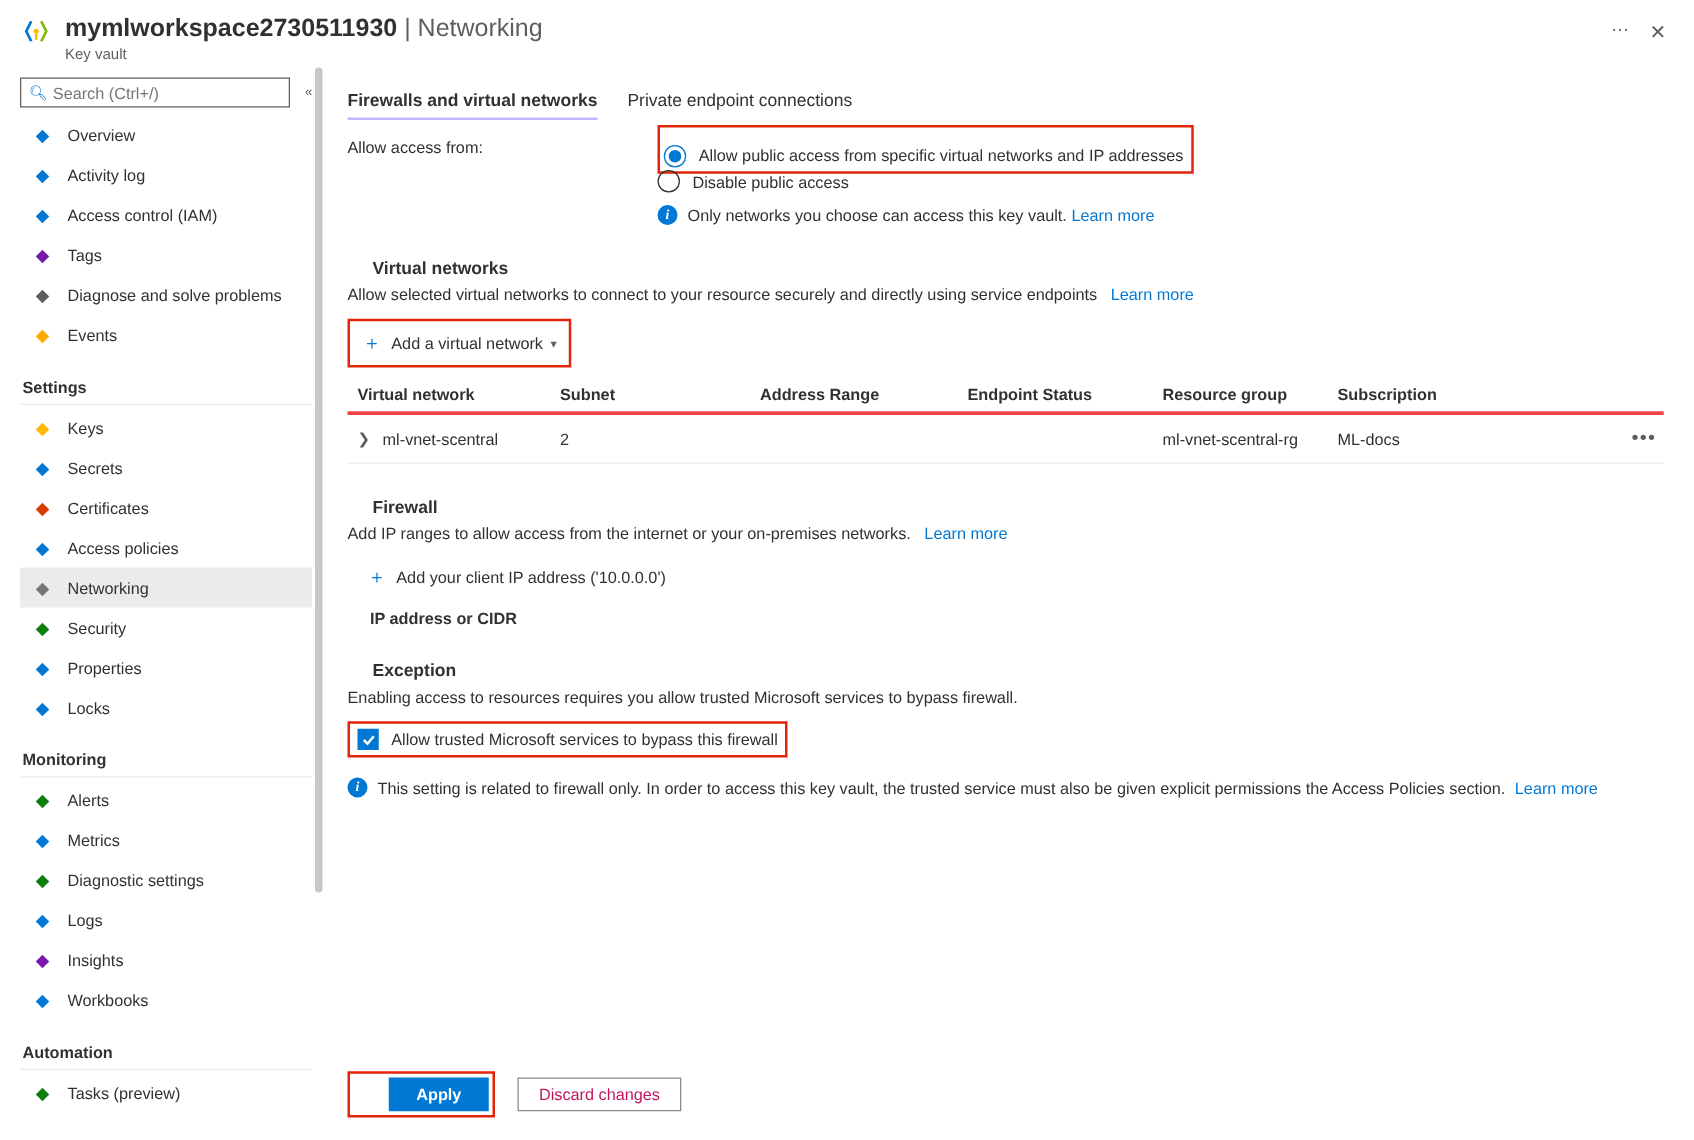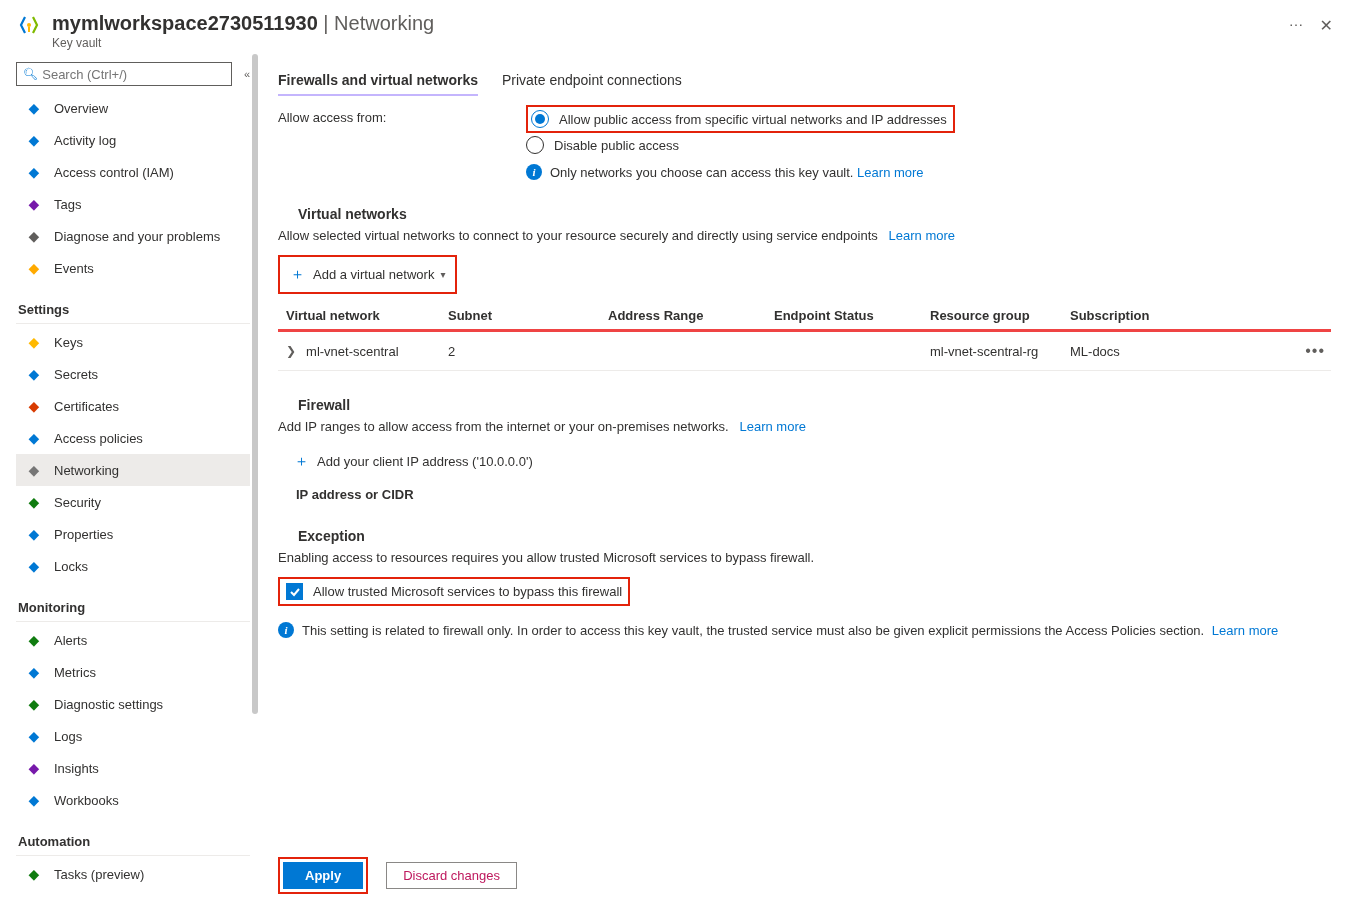--- a/index.html
+++ b/index.html
@@ -37,21 +37,21 @@
 .tab.active { font-weight: 600; border-bottom: 2px solid #c4b5fd; color: #323130; }
 
 .field-row { display: flex; align-items: flex-start; margin-bottom: 6px; }
 .field-label { width: 244px; font-size: 13px; color: #323130; padding-top: 4px; }
 .radio-group { flex: 1; padding-left: 4px; }
 .radio-opt { display: flex; align-items: center; height: 26px; font-size: 13px; color: #323130; }
 .radio { width: 18px; height: 18px; border: 1px solid #323130; border-radius: 50%; margin-right: 10px; display: flex; align-items: center; justify-content: center; cursor: pointer; }
 .radio.checked::after { content: ""; width: 10px; height: 10px; background: #0078d4; border-radius: 50%; }
 .radio.checked { border-color: #0078d4; }
 .red-box { border: 2px solid #e3230b; padding: 0 4px; display: inline-flex; align-items: center; }
-.red-box-pad { padding: 3px 6px 3px 3px; }
+.red-box-pad { padding: 14px 6px 3px 3px; }
 
 .info-row { display: flex; align-items: center; font-size: 13px; color: #323130; margin-top: 6px; padding-left: 0; }
 .info-icon { width: 16px; height: 16px; border-radius: 50%; background: #0078d4; color: #fff; display: flex; align-items: center; justify-content: center; font-size: 11px; font-weight: 700; margin-right: 8px; font-style: italic; font-family: serif; }
 
 .section-h { font-size: 14px; font-weight: 600; margin-top: 26px; margin-bottom: 6px; margin-left: 20px; }
 .section-desc { font-size: 13px; color: #323130; margin-bottom: 12px; }
 
 .add-btn { display: inline-flex; align-items: center; color: #323130; font-size: 13px; cursor: pointer; padding: 6px 6px; }
 .add-btn .plus { color: #0078d4; font-size: 15px; margin-right: 8px; font-weight: 400; }
 .add-btn .chev { margin-left: 6px; color: #605e5c; font-size: 10px; }
@@ -68,21 +68,21 @@
 .col-act { flex: 1; text-align: right; color: #605e5c; font-size: 16px; letter-spacing: 1px; cursor: pointer; padding-right: 6px; }
 .expand { margin-right: 10px; color: #605e5c; font-size: 12px; cursor: pointer; }
 
 .ip-label { font-size: 13px; font-weight: 600; margin-top: 10px; margin-left: 18px; }
 
 .checkbox { width: 17px; height: 17px; background: #0078d4; margin-right: 10px; display: flex; align-items: center; justify-content: center; cursor: pointer; }
 .checkbox svg { width: 12px; height: 12px; }
 .check-row { display: flex; align-items: center; font-size: 13px; }
 
 .footer { position: absolute; bottom: 18px; left: 18px; display: flex; gap: 18px; align-items: center; }
-.btn-primary { background: #0078d4; color: #fff; border: none; padding: 6px 22px; font-size: 13px; font-weight: 600; cursor: pointer; }
+.btn-primary { background: #0078d4; color: #fff; border: none; padding: 6px 22px; font-size: 13px; font-weight: 600; cursor: pointer; margin-left: 28px; }
 .btn-secondary { background: #fff; border: 1px solid #8a8886; padding: 5px 16px; font-size: 13px; cursor: pointer; color: #be185d; }
 </style>
 </head>
 <body>
 
 <div class="layout">
 
   <div class="header">
     <div class="header-icon">
       <svg width="22" height="22" viewBox="0 0 22 22">
@@ -124,21 +124,21 @@
           <div class="nav-item">
             <span class="icon" style="color: rgb(0, 120, 212);">◆</span>
             <span>Access control (IAM)</span>
           </div>
           <div class="nav-item">
             <span class="icon" style="color: rgb(119, 25, 170);">◆</span>
             <span>Tags</span>
           </div>
           <div class="nav-item">
             <span class="icon" style="color: rgb(96, 94, 92);">◆</span>
-            <span>Diagnose and your problems</span>
+            <span>Diagnose and solve problems</span>
           </div>
           <div class="nav-item">
             <span class="icon" style="color: rgb(255, 170, 0);">◆</span>
             <span>Events</span>
           </div>
         </div>
       <div class="nav-section">Settings</div>
       <div id="nav-settings">
           <div class="nav-item">
             <span class="icon" style="color: rgb(255, 185, 0);">◆</span>

